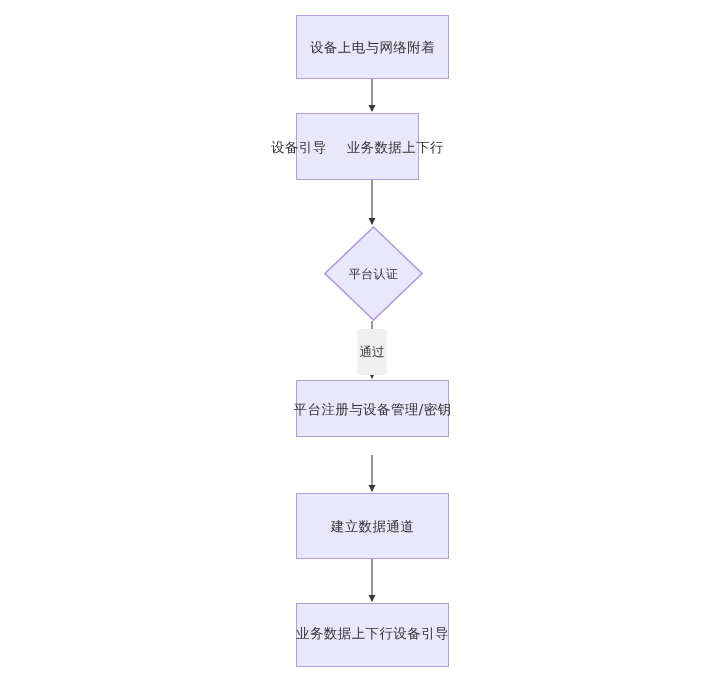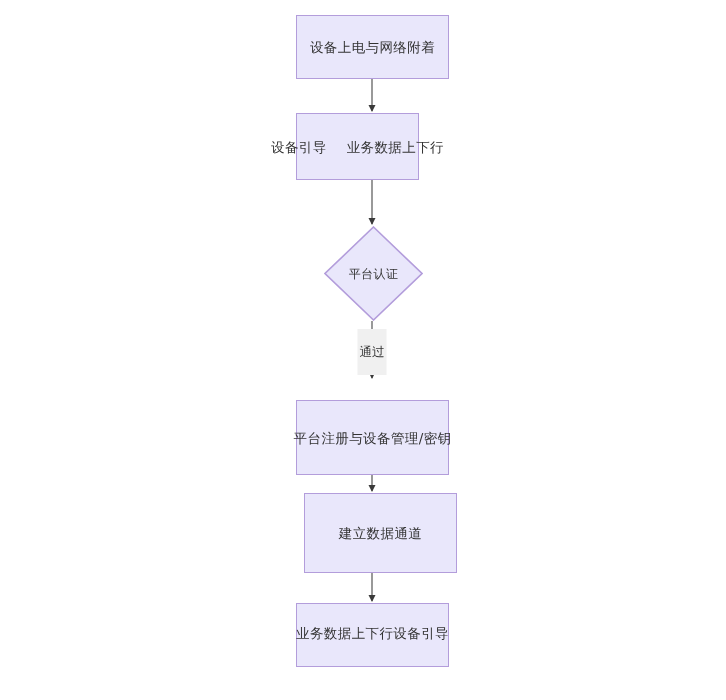--- a/index.html
+++ b/index.html
@@ -109,26 +109,26 @@
 
   <div class="diamond-wrap" style="left:324px; top:226px; width:99px; height:95px;">
     <svg class="diamond-shape" viewBox="0 0 99 95" preserveAspectRatio="none">
       <polygon points="49.5,1 98,47.5 49.5,94 1,47.5" fill="#e9e7fb" stroke="#b39ddb" stroke-width="1.6"></polygon>
     </svg>
     <span class="diamond-label">平台认证</span>
   </div>
 
   <div class="edge-label" style="left:372px; top:352px;">通过</div>
 
-  <div class="node" style="left:296px; top:380px; width:153px; height:75px;margin-top:20px;">
+  <div class="node" style="left:296px; top:380px; width:153px; height:57px;">
     <span class="line">平台注册</span>
     <span class="line">与设备管理/密钥</span>
   </div>
 
-  <div class="node" style="left:296px; top:493px; width:153px; height:80px;margin-left:8px;">
+  <div class="node" style="left:296px; top:493px; width:153px; height:66px;">
     <span class="line">建立数据通道</span>
   </div>
 
   <div class="node" style="left:296px; top:603px; width:153px; height:64px;font-family:Liberation Mono, monospace;">
     <span class="line">业务数据上下行</span>
     <span class="line">设备引导</span>
   </div>
 
 </div>
 

